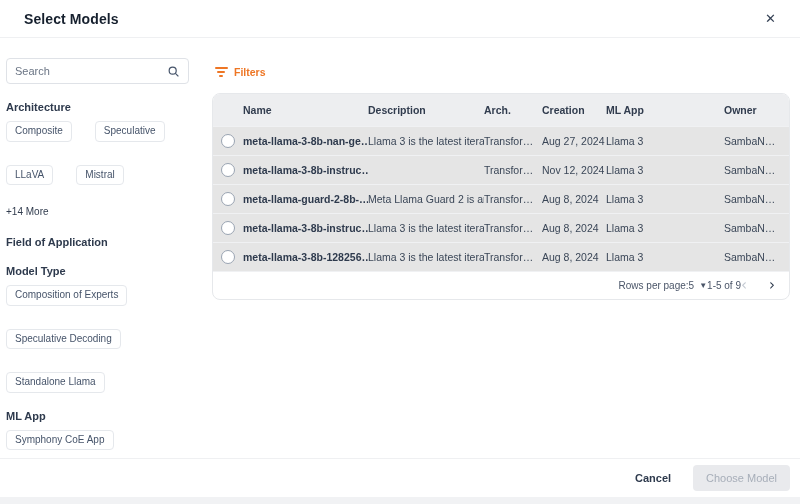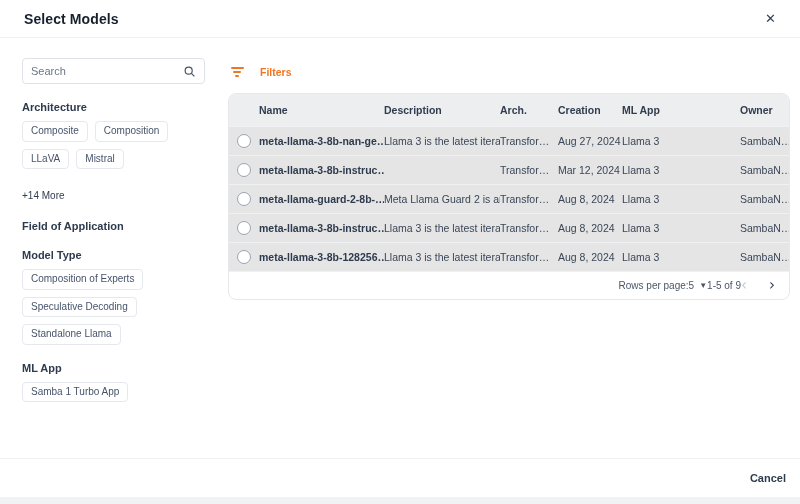--- a/index.html
+++ b/index.html
@@ -19,46 +19,46 @@
     height:38px; padding:0 24px 0 24px;
     display:flex; align-items:center; justify-content:space-between;
     border-bottom:1px solid #eff0f2;
   }
   .dlg-title { font-size:14px; font-weight:bold; color:#16202e; letter-spacing:.1px; }
   .close-btn {
     font-size:13px; color:#344054; cursor:pointer; line-height:1;
     padding:4px; margin-right:-4px;
   }
   
-  .dlg-body { flex:1; display:flex; padding:20px 10px 0 22px; overflow:hidden; }
+  .dlg-body { flex:1; display:flex; padding:20px 10px 0 6px; overflow:hidden; }
   
   .sidebar { width:183px; flex:none; }
   .search-box {
     display:flex; align-items:center; height:26px;
     border:1px solid #dfe2e7; border-radius:4px; padding:0 8px; background:#fff;
   }
   .search-box input {
     border:none; outline:none; flex:1; font-size:11px;
     font-family:"Liberation Sans", sans-serif; color:#344054; min-width:0;
   }
   .search-box input::placeholder { color:#6b7585; }
   .filter-section { margin-top:17px; }
   .filter-section:first-of-type { margin-top:16px; }
   .section-label { font-size:11px; font-weight:bold; color:#2e3a4d; margin-bottom:8px; }
-  .chips { display:flex; flex-wrap:wrap; gap:7px; }
+  .chips { display:flex; flex-wrap:wrap; gap:23px; }
   .chip {
     font-size:10px; color:#46546a; background:#fff;
     border:1px solid #e5e8ec; border-radius:4px;
     padding:3px 8px; line-height:1.25; cursor:pointer; white-space:nowrap;
   }
   .more-link { display:inline-block; margin-top:21px; font-size:10px; color:#313c4e; cursor:pointer; }
   
   .main { flex:1; margin-left:23px; min-width:0; display:flex; flex-direction:column; }
   .filters-btn {
-    display:inline-flex; align-items:center; gap:16px;
+    display:inline-flex; align-items:center; gap:6px;
     color:#ee7624; font-size:10.5px; font-weight:bold;
     margin-top:6px; cursor:pointer; width:fit-content; padding:2px 2px;
   }
   .filter-icon { display:inline-flex; flex-direction:column; align-items:center; gap:2px; width:14px; }
   .filter-icon i { display:block; height:2px; background:#ee7624; border-radius:1px; }
   .filter-icon i:nth-child(1){ width:13px; }
   .filter-icon i:nth-child(2){ width:8px; }
   .filter-icon i:nth-child(3){ width:4px; }
   
   .table-card {
@@ -119,21 +119,21 @@
         <svg width="13" height="13" viewBox="0 0 24 24" fill="none" stroke="#46546a" stroke-width="2.2">
           <circle cx="10.5" cy="10.5" r="6.5"></circle>
           <line x1="15.5" y1="15.5" x2="21" y2="21"></line>
         </svg>
       </div>
 
       <div class="filter-section">
         <div class="section-label">Architecture</div>
         <div class="chips">
           <span class="chip">Composite</span>
-          <span class="chip">Composition</span>
+          <span class="chip">Speculative</span>
           <span class="chip">LLaVA</span>
           <span class="chip">Mistral</span>
         </div>
         <span class="more-link">+14 More</span>
       </div>
 
       <div class="filter-section">
         <div class="section-label">Field of Application</div>
       </div>
 
@@ -142,20 +142,21 @@
         <div class="chips">
           <span class="chip">Composition of Experts</span>
           <span class="chip">Speculative Decoding</span>
           <span class="chip">Standalone Llama</span>
         </div>
       </div>
 
       <div class="filter-section">
         <div class="section-label">ML App</div>
         <div class="chips">
+          <span class="chip">Symphony CoE App</span>
           <span class="chip">Samba 1 Turbo App</span>
 
         </div>
 
       </div>
 
     </div>
 
     <div class="main">
       <div class="filters-btn">
@@ -191,21 +192,21 @@
           <div class="td">SambaN…</div>
         </div>
 
         <div class="tgrid trow">
           <div class="radio-cell">
               <span class="radio"></span>
             </div>
           <div class="td td--name">meta-llama-3-8b-instruc…</div>
           <div class="td"></div>
           <div class="td">Transfor…</div>
-          <div class="td">Mar 12, 2024</div>
+          <div class="td">Nov 12, 2024</div>
           <div class="td">Llama 3</div>
           <div class="td">SambaN…</div>
         </div>
 
         <div class="tgrid trow">
           <div class="radio-cell">
               <span class="radio"></span>
             </div>
           <div class="td td--name">meta-llama-guard-2-8b-…</div>
           <div class="td">Meta Llama Guard 2 is an …</div>
@@ -250,15 +251,16 @@
             <span class="chev chev--disabled">‹</span>
             <span class="chev chev--active">›</span>
           </span>
         </div>
       </div>
     </div>
   </div>
 
   <div class="dlg-footer">
     <span class="cancel-btn">Cancel</span>
+    <button class="choose-btn" disabled="">Choose Model</button>
   </div>
 </div>
 <div class="backdrop-strip"></div>
 
 </body></html>

